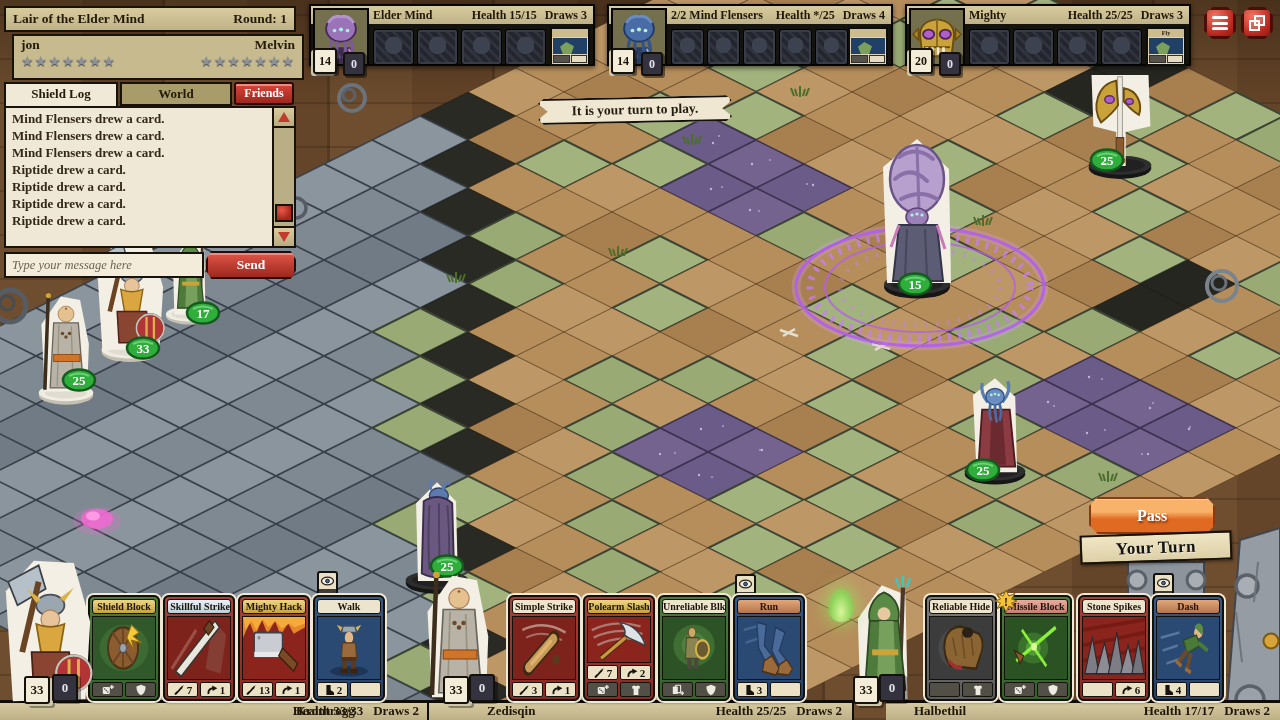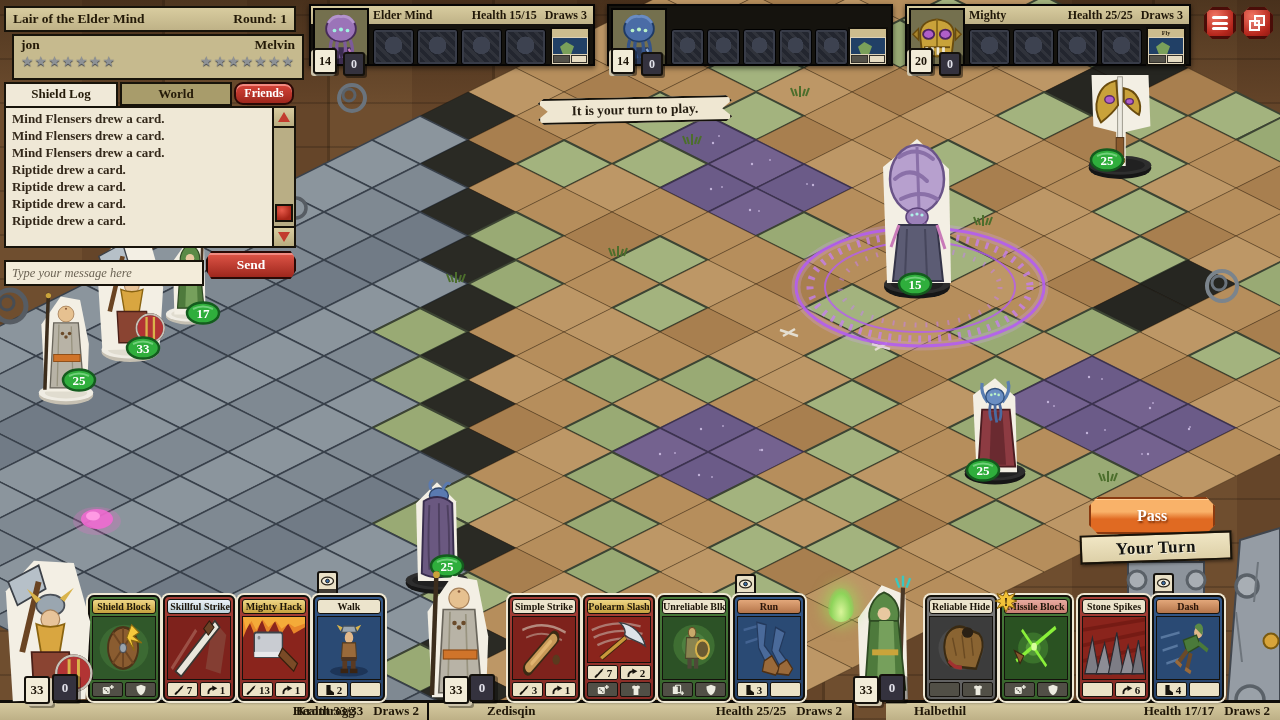--- a/index.html
+++ b/index.html
@@ -25,32 +25,32 @@
   #title-bar .rnd { margin-left:auto; }
   #players-box { position:absolute; left:0; top:28px; width:292px; height:46px; background:#c6ba8e; border:2px solid #17130a; padding:1px 7px;margin-left:8px; }
   .prow { display:flex; font-size:13.5px; color:#241a08; }
   .prow .p2 { margin-left:auto; }
   .stars { display:flex; justify-content:space-between; margin-top:-1px; }
   .stars span { font-family:"DejaVu Sans",sans-serif; font-size:14px; color:#8e9296; text-shadow:0 1px 1px #41444a; letter-spacing:1px; }
   #tabs-row { position:absolute; left:0; top:76px; width:292px; height:24px; display:flex; }
   .tab { height:24px; border:2px solid #17130a; font-size:13px; text-align:center; line-height:20px; color:#241a08; }
   #tab-battlelog { width:114px; background:#f0e9d8; border-bottom:none; }
   #tab-world { width:112px; background:#a89c6b; margin-left:2px; }
-  #friends-btn { width:60px; margin-left:2px; height:23px; background:linear-gradient(#d8453a,#9e271d); color:#fff; border:2px solid #2a0a06; border-radius:9px; font-size:12px; line-height:19px; text-align:center; box-shadow:inset 0 2px 0 #f08a80; }
+  #friends-btn { width:60px; margin-left:2px; height:23px; background:linear-gradient(#d8453a,#9e271d); color:#fff; border:2px solid #2a0a06; border-radius:3px; font-size:12px; line-height:19px; text-align:center; box-shadow:inset 0 2px 0 #f08a80; }
   #log-box { position:absolute; left:0; top:100px; width:292px; height:142px; background:#efe8d6; border:2px solid #17130a; padding:2px 26px 2px 6px; }
   .log-line { font-size:13px; line-height:17px; color:#33281a; white-space:nowrap; overflow:hidden; }
   .log-link { text-decoration:underline; }
   #scrollcol { position:absolute; right:0; top:100px; width:24px; height:142px; border:2px solid #17130a; background:#b9ae85; }
   .sbtn { width:20px; height:20px; background:linear-gradient(#d8cc9f,#b9ad80); border-bottom:2px solid #17130a; display:flex; align-items:center; justify-content:center; }
   .sbtn.down { position:absolute; bottom:0; border-bottom:none; border-top:2px solid #17130a; }
   .tri-up { width:0; height:0; border-left:6px solid transparent; border-right:6px solid transparent; border-bottom:10px solid #c23b2e; }
   .tri-down { width:0; height:0; border-left:6px solid transparent; border-right:6px solid transparent; border-top:10px solid #c23b2e; }
   #scroll-thumb { position:absolute; left:1px; bottom:24px; width:18px; height:18px; background:radial-gradient(circle at 35% 30%, #e85a4a, #a82518 70%); border:2px solid #17130a; }
   #chat-row { position:absolute; left:0; top:246px; width:292px; height:28px; }
-  #chat-input { position:absolute; left:0; top:0; width:200px; height:26px; background:#f3ecda; border:2px solid #17130a; font-style:italic; font-size:12.5px; color:#40382a; padding:0 6px; font-family:"Liberation Serif",serif;margin-top:8px; }
+  #chat-input { position:absolute; left:0; top:0; width:200px; height:26px; background:#f3ecda; border:2px solid #17130a; font-style:italic; font-size:12.5px; color:#40382a; padding:0 6px; font-family:"Liberation Serif",serif; }
   #chat-input::placeholder { color:#6b6354; }
   #send-btn { position:absolute; right:0; top:-1px; width:90px; height:28px; background:linear-gradient(#e05648,#9e271d); border:2px solid #2a0a06; border-radius:4px; color:#fff; font-weight:bold; font-size:13.5px; font-family:"Liberation Serif",serif; box-shadow:inset 0 2px 0 #f08a80, 1px 2px 2px rgba(0,0,0,.5); clip-path:polygon(6% 0,94% 0,100% 30%,100% 70%,94% 100%,6% 100%,0 70%,0 30%); }
 
   
   #turn-banner { left:538px; top:97px; width:194px; height:26px; z-index:9; background:#efe7d2; border:2px solid #14110a; color:#241c10; font-weight:bold; font-size:13.5px; text-align:center; line-height:22px; transform:rotate(-1.2deg);
     clip-path:polygon(3% 0,97% 0,100% 20%,95% 50%,100% 82%,97% 100%,3% 100%,0 80%,5% 50%,0 18%); box-shadow:1px 2px 2px rgba(0,0,0,.45); }
 
   
   .wpanel { position:absolute; top:4px; width:286px; height:62px; background:#15130e; border:2px solid #060504; box-shadow:0 2px 5px rgba(0,0,0,.55); z-index:10; }
   .panel-head { position:absolute; left:0; top:0; right:0; height:20px; background:linear-gradient(#d8cc9f,#bfb287); border-bottom:2px solid #15130e; display:flex; align-items:center; padding:0 6px 0 62px; font-weight:bold; font-size:12px; color:#201708; white-space:nowrap; }
@@ -787,20 +787,25 @@
         </div>
         <div class="mini-stats">
           <i></i>
           <i></i>
         </div>
       </div>
       <div class="badge-deck" style="left:2px;top:42px">14</div>
       <div class="badge-deck badge-disc" style="left:32px;top:46px;width:22px;height:24px">0</div>
     </div>
     <div class="wpanel" style="left:607px">
+      <div class="panel-head">
+        <span>2/2 Mind Flensers</span>
+        <span class="hp">Health */25</span>
+        <span class="dr">Draws 4</span>
+      </div>
       <div class="av"><svg width="52" height="54" viewBox="0 0 56 58">
           <rect width="56" height="58" fill="#74704e"></rect>
        <path d="M6,56 L18,40 L38,40 L50,56 L50,58 L6,58 Z" fill="#2c3c5c"></path>
        <path d="M10,54 L20,42 M46,54 L36,42" stroke="#8aa8d2" stroke-width="2.5"></path>
        <ellipse cx="28" cy="20" rx="16" ry="14" fill="#4a6ca6" stroke="#1e3a66" stroke-width="2"></ellipse>
        <path d="M14,14 Q20,5 28,7 Q36,5 42,14" stroke="#6a8cc2" stroke-width="3" fill="none"></path>
        <circle cx="21" cy="22" r="2" fill="#b8f0c8"></circle>
           <circle cx="28" cy="21" r="2.2" fill="#b8f0c8"></circle>
           <circle cx="35" cy="22" r="2" fill="#b8f0c8"></circle>
        <path d="M18,32 Q15,42 18,50 M24,34 Q22,44 26,52 M32,34 Q34,44 31,52 M38,32 Q42,42 39,50" stroke="#35548a" stroke-width="3.5" fill="none"></path>

